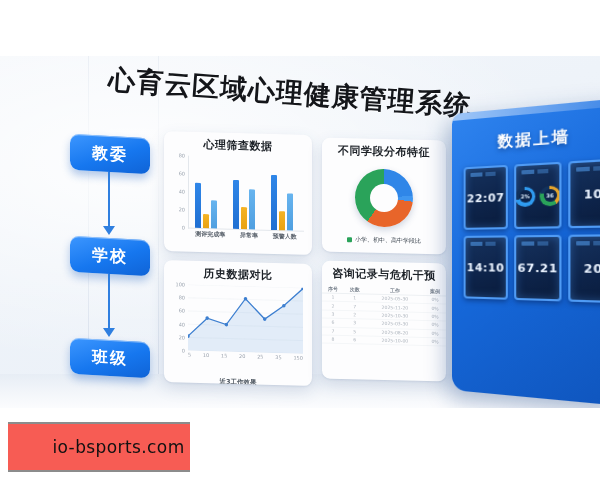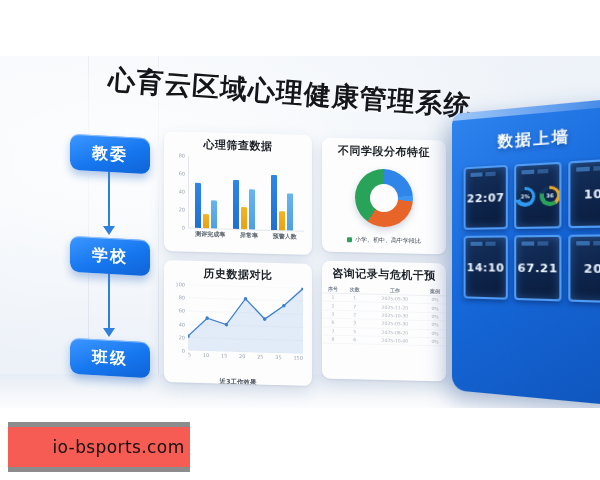--- a/index.html
+++ b/index.html
@@ -181,21 +181,21 @@
   }
   .gauge span{position:relative;z-index:2;}
 
   
   .badge-outer{
     position:absolute;left:8px;top:422px;width:182px;height:50px;
     background:#8c8c8c;
     display:flex;align-items:center;justify-content:center;
   }
   .badge-inner{
-    width:172px;height:40px;background:#f75c54;
+    width:172px;height:46px;background:#f75c54;
     display:flex;align-items:center;justify-content:center;
     color:#111;font-size:17px;letter-spacing:.4px;padding-left:39px;
   }
 </style>
 </head>
 <body>
 
 <div class="stage">
 
   <div class="photo">

